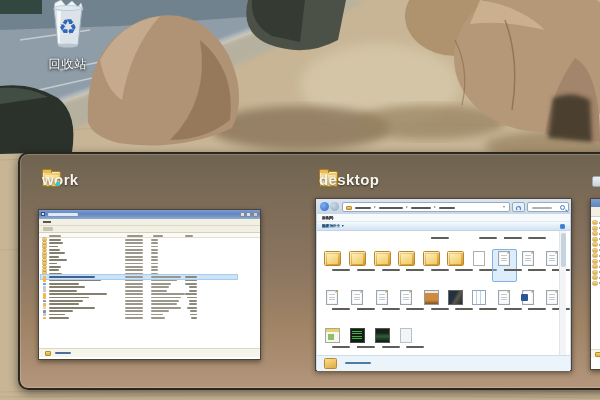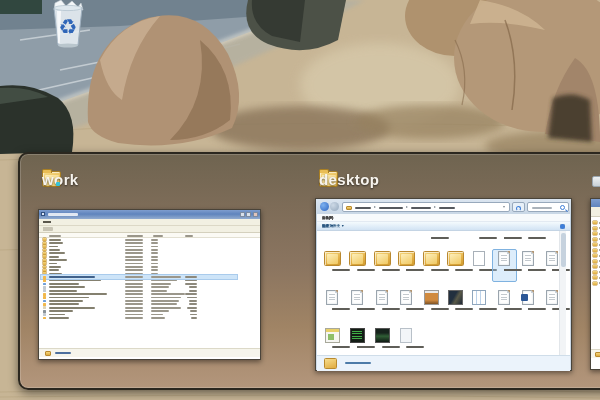--- a/index.html
+++ b/index.html
@@ -190,20 +190,21 @@
 
   <div id="bin">
     <svg width="52" height="50" viewBox="0 0 52 50">
       <polygon points="13,3 19,0 24,6 30,1 36,7 39,3 41,10 12,10" fill="#f3f6f8" stroke="#c2ccd4" stroke-width=".6"></polygon>
       <path d="M12 8 L40 8 L36 45 L16 45 Z" fill="#e4ecf1" fill-opacity=".92" stroke="#9fb0bf"></path>
       <ellipse cx="26" cy="8" rx="14" ry="2.6" fill="#dfe8ee" stroke="#aebeca" stroke-width=".7"></ellipse>
       <path d="M15 11 L19 11 L17.8 43 L15.8 43 Z" fill="#ffffff" opacity=".75"></path>
       <text x="26" y="34" font-family="DejaVu Sans" font-size="21" fill="#2f66b8" text-anchor="middle">♻</text>
       <ellipse cx="26" cy="45.5" rx="10" ry="2" fill="#b9c6cd"></ellipse>
     </svg>
+    <div class="bin-label">回收站</div>
   </div>
 
   <div id="panel">
 
     <div style="left:288px;top:6px;width:280px;height:226px;">
       <div class="thumb-label" style="left:11px;top:8px;">
         <span class="lfolder"></span>
         <span>desktop</span>
       </div>
       <div class="win d-frame" id="desk-win" style="left:7px;top:38px;width:257px;height:173px;">

